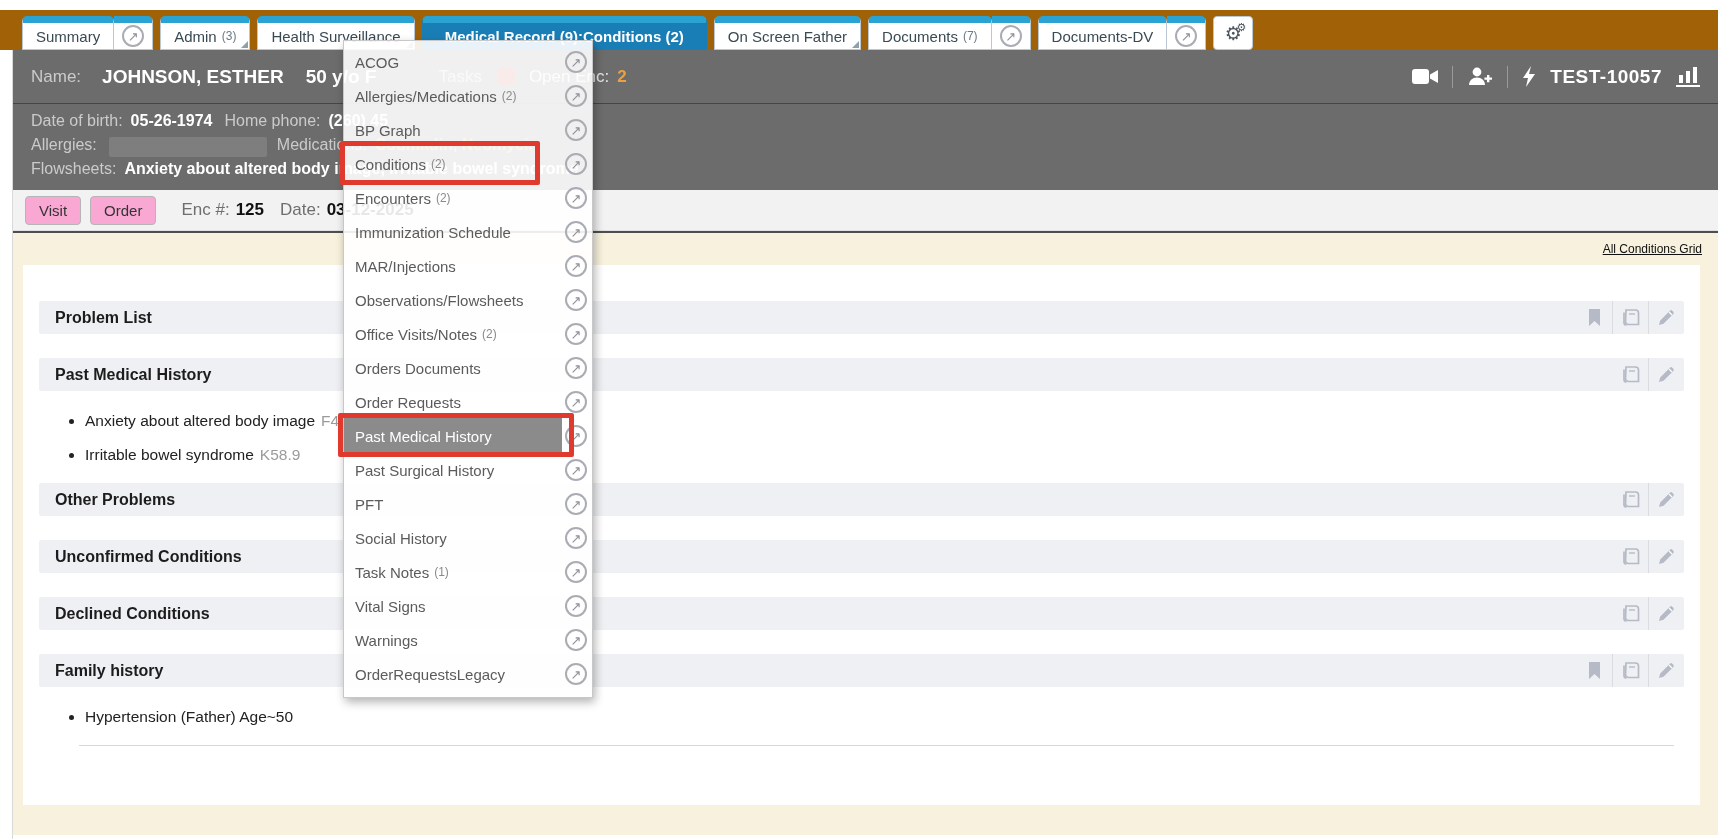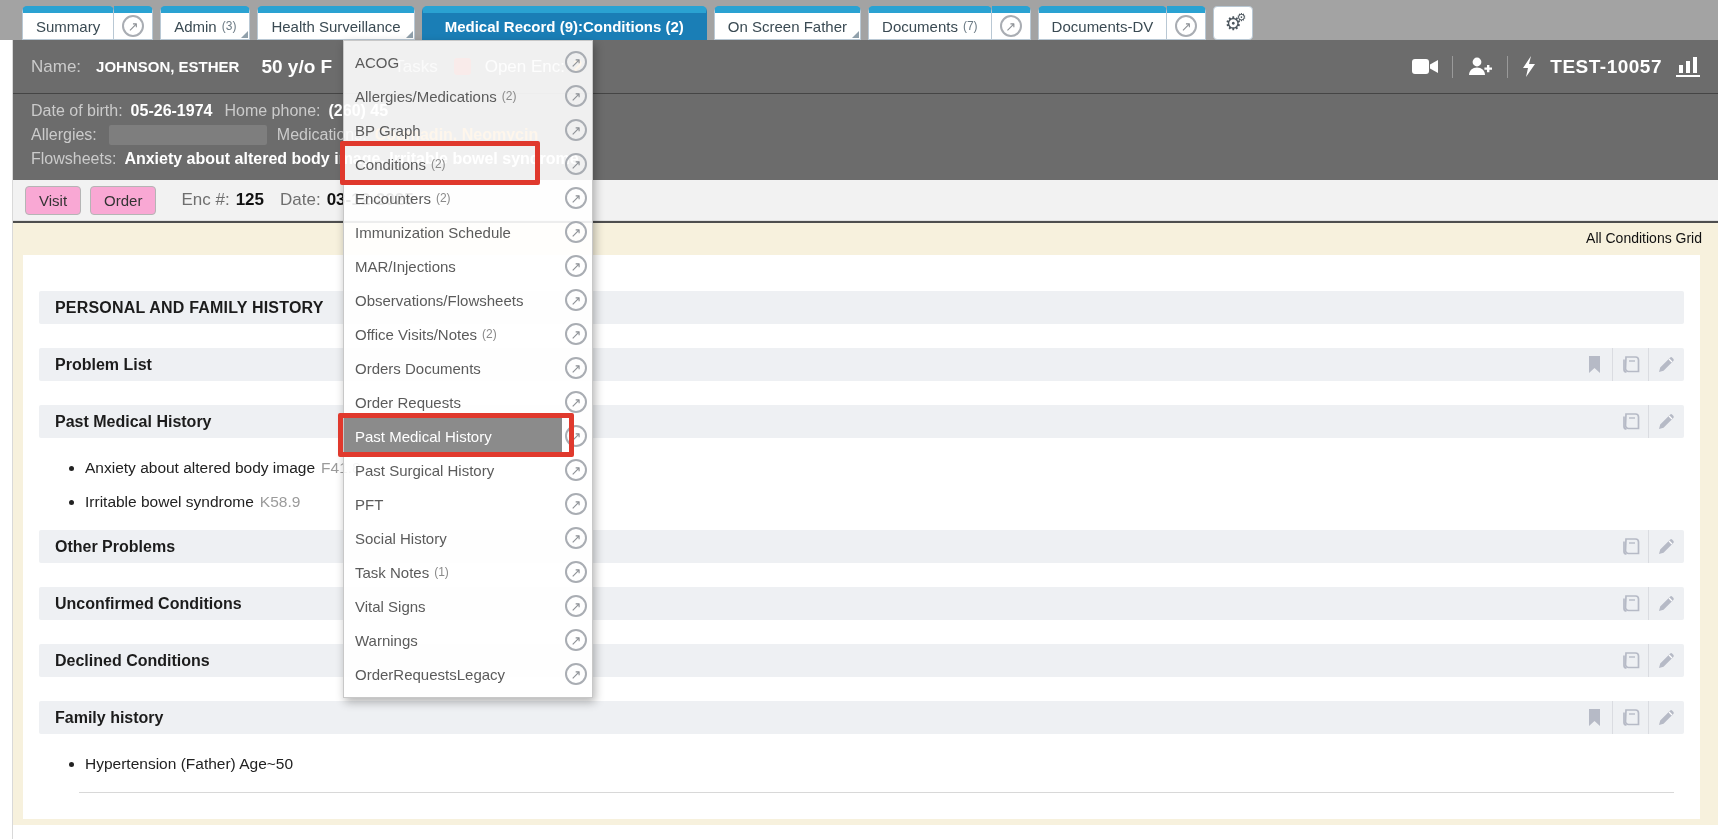--- a/index.html
+++ b/index.html
@@ -1,19 +1,19 @@
 <!DOCTYPE html>
 <html><head>
 <meta charset="utf-8">
 <style>
   * { margin:0; padding:0; box-sizing:border-box; }
   html,body { width:1718px; height:839px; background:#fff; font-family:"Liberation Sans", sans-serif; overflow:hidden; }
 
   
-  .tab-bar { height:40px; background:#a3a3a3; display:flex; align-items:flex-end; padding:0 0 0 22px; position:relative; z-index:5; }
+  .tab-bar { height:40px; background:#a16207; display:flex; align-items:flex-end; padding:0 0 0 22px; position:relative; z-index:5;margin-top:10px; }
   .tab-group { display:flex; align-items:flex-end; margin-right:7px; }
   .tab { position:relative; height:34px; background:#fff; border:1px solid #b9c8d4; border-top:7px solid #2aa2d2; border-radius:5px 5px 0 0;
          display:flex; align-items:center; padding:0 13px; font-size:15px; color:#3a4a53; cursor:pointer; white-space:nowrap; }
   .tab .count { font-size:12px; color:#6b7a84; margin-left:5px; }
   .tab.active { background:#1a7eb6; border-color:#1a7eb6; border-top-color:#2aa2d2; color:#fff; font-weight:bold; padding:0 22px; }
   .tab .notch { position:absolute; right:1px; bottom:1px; width:0; height:0; border-left:7px solid transparent; border-bottom:7px solid #90a0ab; }
   .tab-chip { height:34px; background:#fff; border:1px solid #b9c8d4; border-left:none; border-top:7px solid #2aa2d2; border-radius:0 5px 0 0;
               display:flex; align-items:center; padding:0 8px; cursor:pointer; }
   .circle-arrow { display:inline-flex; align-items:center; justify-content:center; width:22px; height:22px; border:2px solid #a9adb3; border-radius:50%;
                   color:#8d9196; font-size:13px; line-height:1; }
@@ -22,48 +22,48 @@
   .gear-btn .gear-small { position:absolute; font-size:11px; right:6px; top:4px; }
 
   
   .page { margin-left:12px; border-left:1px solid #d9d9d9; }
 
   
   .patient-bar { background:#6c6c6c; color:#fff; }
   .pb-row1 { display:flex; align-items:center; height:54px; padding:0 18px; border-bottom:1px solid #454545; font-size:17px; }
   .pb-label { color:#cbcbcb; font-weight:normal; }
   .pb-val { color:#fff; font-weight:bold; }
-  .pb-row1 .name { font-size:15px; margin-left:15px; }
+  .pb-row1 .name { font-size:19px; margin-left:21px; }
   .pb-row1 .agesex { font-size:19px; margin-left:22px; }
   .pb-row1 .tasks { margin-left:62px; }
   .tasks-badge { display:inline-block; width:17px; height:17px; background:#c0392b; border-radius:3px; margin-left:16px; }
   .openenc { margin-left:14px; color:#e6e6e6; }
   .openenc-val { color:#eda13c; font-weight:bold; margin-left:8px; }
   .pb-rows { padding:5px 18px 9px 18px; font-size:16px; line-height:24px; }
-  .pb-line { display:flex; align-items:center; height:24px; }
+  .pb-line { display:flex; align-items:flex-end; height:24px; }
   .pb-line .sp { width:12px; }
   .redaction { display:inline-block; width:158px; height:20px; background:#7e7e7e; margin:0 10px 0 12px; border-radius:2px; }
   .meds-val { color:#eda13c; font-weight:bold; margin-left:8px; }
   .cond-val { color:#fff; font-weight:bold; margin-left:8px; }
   .pb-right { margin-left:auto; display:flex; align-items:center; gap:14px; }
   .pb-sep { width:1px; height:22px; background:#9a9a9a; }
   .pb-icon { display:flex; align-items:center; cursor:pointer; }
   .pt-id { font-size:19px; font-weight:bold; letter-spacing:0.5px; }
 
   
   .visit-bar { height:41px; background:#f2f2f2; display:flex; align-items:center; padding:0 12px; font-size:17px; color:#333;
                border-bottom:1px solid #e0e0e0; }
   .btn { background:#f9a8d4; border:1px solid #b5b5b5; border-radius:4px; padding:5px 13px; font-size:15px; color:#333; margin-right:9px; cursor:pointer; }
   .vb-label { color:#6f6f6f; margin-left:16px; }
   .vb-val { font-weight:bold; color:#111; margin-left:6px; }
 
   
   .beige { background:#f7f1dd; border-top:2px solid #4e4e4e; height:604px; position:relative; padding-top:4px; }
   .grid-link-row { text-align:right; padding:2px 16px 4px 0; }
-  .grid-link { color:#101010; font-size:14px; cursor:pointer; }
+  .grid-link { color:#101010; font-size:12px; text-decoration:underline; cursor:pointer; }
   .card { background:#fff; margin:4px 18px 0 10px; padding:36px 16px 26px 16px; min-height:540px; }
   .section-bar { background:#eef0f3; border-radius:2px; height:33px; display:flex; align-items:center; margin-bottom:24px; }
   .section-title { font-size:16px; font-weight:bold; color:#1c1c1c; padding-left:16px; }
   .section-bar.header .section-title { letter-spacing:0.2px; }
   .icon-group { margin-left:auto; display:flex; height:100%; align-items:stretch; }
   .icon-cell { width:36px; display:flex; align-items:center; justify-content:center; border-left:1px solid #dadce1; cursor:pointer; }
   .icon-cell:first-child { border-left:none; }
   .bullets { list-style:disc; margin:-4px 0 18px 0; padding-left:46px; color:#222; }
   .bullets li { font-size:15.5px; margin:12px 0 14px 0; line-height:20px; }
   .code { color:#9b9b9b; margin-left:6px; }
@@ -216,23 +216,20 @@
     <span class="vb-label">Date:</span>
     <span class="vb-val">03-12-2025</span>
   </div>
 
   <div class="beige">
     <div class="grid-link-row">
       <a class="grid-link">All Conditions Grid</a>
     </div>
     <div class="card">
       <div id="sections-container">
-          <div class="section-bar header">
-            <span class="section-title">PERSONAL AND FAMILY HISTORY</span>
-          </div>
           <div class="section-bar sub">
             <span class="section-title">Problem List</span>
             <div class="icon-group">
               <span class="icon-cell">
                 <svg width="15" height="17" viewBox="0 0 15 17">
                   <path d="M2 0h11v17l-5.5-5L2 17z" fill="#b6bac6"></path>
                 </svg>
               </span>
               <span class="icon-cell">
                 <svg width="19" height="17" viewBox="0 0 19 17">

